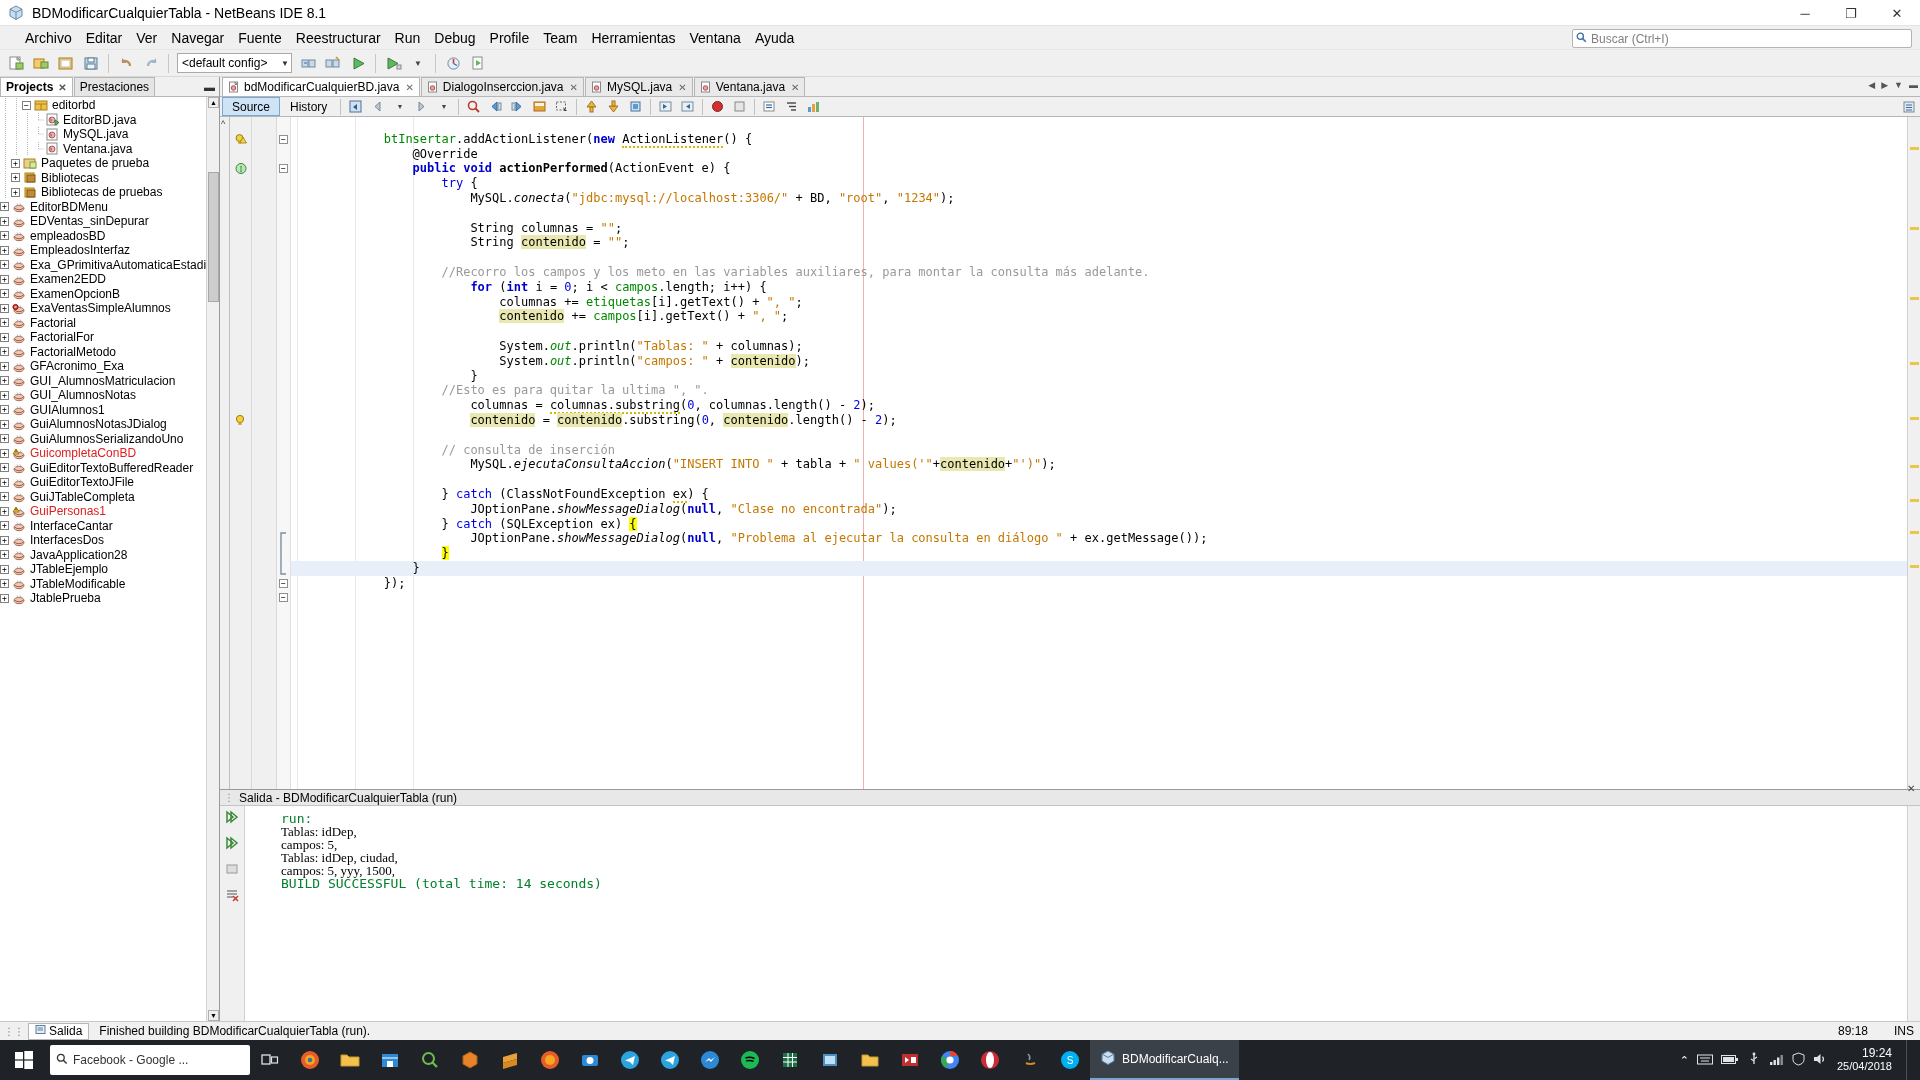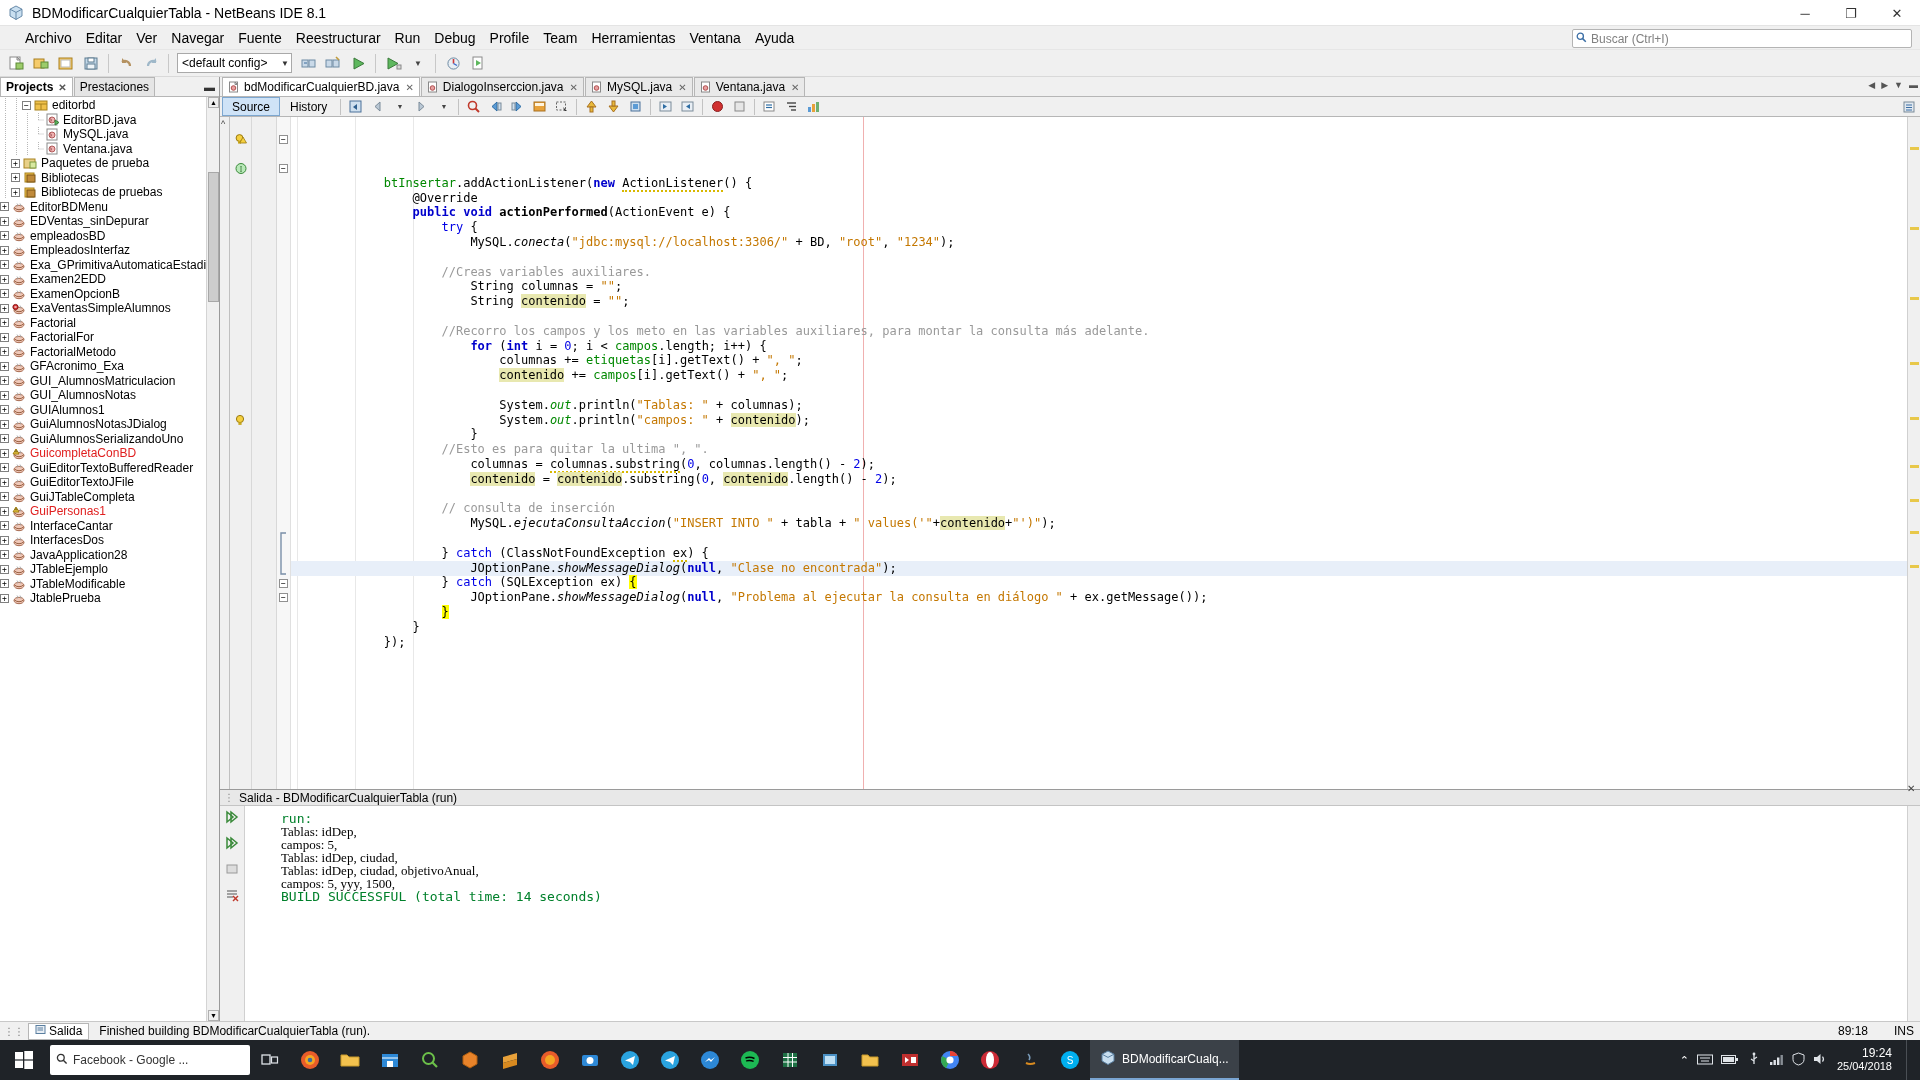--- a/index.html
+++ b/index.html
@@ -108,21 +108,21 @@
   .edtoolbar .rightic { position:absolute; right:4px; top:3px; }
 
   
   .codewrap { flex:1; display:flex; min-height:0; background:#fff; position:relative; overflow:hidden; }
   .gutter-up { width:10px; background:#f0f0f0; border-right:1px solid #c0c0c0; position:relative; }
   .gutter-up .caret { position:absolute; top:2px; left:1px; font-size:9px; color:#444; }
   .glyphcol { width:22px; background:#f0f0f0; border-right:1px solid #d8d8d8; flex:none; }
   .linenums { width:25px; background:#f0f0f0; border-right:1px solid #d8d8d8; flex:none; text-align:right; padding-right:4px; }
   .foldcol { width:14px; background:#f7f7f7; border-right:1px solid #e0e0e0; flex:none; position:relative; }
   .codecol { flex:1; position:relative; overflow:hidden; background:#fff; }
-  .codeinner { position:relative; padding-left:6px;margin-top:44px; }
+  .codeinner { position:relative; padding-left:6px; }
   .cl { height:14.8px; line-height:14.8px; font-family:"DejaVu Sans Mono", monospace; font-size:12px; white-space:pre; }
   .ln { height:14.8px; line-height:14.8px; font-family:"DejaVu Sans Mono", monospace; font-size:11.5px; color:#666;margin-left:28px; }
   .ln.hasicon { color:transparent; }
   .glyph { height:14.8px; line-height:14.8px; display:flex; align-items:center; justify-content:center; }
   .fold { height:14.8px; display:flex; align-items:center; justify-content:center; }
   .foldbox { width:9px; height:9px; border:1px solid #909090; background:#fff; font-size:8px; line-height:7px; display:flex; align-items:center; justify-content:center; font-family:"DejaVu Sans Mono", monospace; }
 
   
   .kw { color:#0000cc; font-weight:bold; }
   .kw2 { color:#0000e6; }
@@ -1217,21 +1217,20 @@
           <div class="marginline" style="left:572px"></div>
           <div class="curline" style="top: 444px;"></div>
             <div class="codeinner" id="code-lines">
               <div class="cl">&nbsp;</div>
               <div class="cl">            <span class="fld">btInsertar</span>.addActionListener(<span class="kw">new</span> <span class="squig">ActionListener</span>() {</div>
               <div class="cl">                @Override</div>
               <div class="cl">                <span class="kw">public</span> <span class="kw">void</span> <span class="mth">actionPerformed</span>(ActionEvent e) {</div>
               <div class="cl">                    <span class="kw2">try</span> {</div>
               <div class="cl">                        MySQL.<span class="ital">conecta</span>(<span class="str">"jdbc:mysql://localhost:3306/"</span> + BD, <span class="str">"root"</span>, <span class="str">"1234"</span>);</div>
               <div class="cl">&nbsp;</div>
-              <div class="cl">                    <span class="cm">//Creas variables auxiliares.</span></div>
               <div class="cl">                        String columnas = <span class="str">""</span>;</div>
               <div class="cl">                        String <span class="hl">contenido</span> = <span class="str">""</span>;</div>
               <div class="cl">&nbsp;</div>
               <div class="cl">                    <span class="cm">//Recorro los campos y los meto en las variables auxiliares, para montar la consulta más adelante.</span></div>
               <div class="cl">                        <span class="kw">for</span> (<span class="kw">int</span> i = <span class="kw2">0</span>; i &lt; <span class="fld">campos</span>.length; i++) {</div>
               <div class="cl">                            columnas += <span class="fld">etiquetas</span>[i].getText() + <span class="str">", "</span>;</div>
               <div class="cl">                            <span class="hl">contenido</span> += <span class="fld">campos</span>[i].getText() + <span class="str">", "</span>;</div>
               <div class="cl">&nbsp;</div>
               <div class="cl">                            System.<span class="stat">out</span>.println(<span class="str">"Tablas: "</span> + columnas);</div>
               <div class="cl">                            System.<span class="stat">out</span>.println(<span class="str">"campos: "</span> + <span class="hl">contenido</span>);</div>
@@ -1302,21 +1301,20 @@
                   <line x1="8" y1="8" x2="13" y2="13" stroke="#c0392b" stroke-width="1.4"></line>
                   <line x1="13" y1="8" x2="8" y2="13" stroke="#c0392b" stroke-width="1.4"></line>
                 </svg>
             </span>
           </div>
           <div class="outtext" id="output-lines">
               <div class="ol green">run:</div>
               <div class="ol black">Tablas: idDep,</div>
               <div class="ol black">campos: 5,</div>
               <div class="ol black">Tablas: idDep, ciudad,</div>
-              <div class="ol black">Tablas: idDep, ciudad, objetivoAnual,</div>
               <div class="ol black">campos: 5, yyy, 1500,</div>
               <div class="ol green">BUILD SUCCESSFUL (total time: 14 seconds)</div>
             </div>
           <div class="outscroll"></div>
         </div>
       </div>
     </div>
   </div>
 
   <div class="statusbar">

